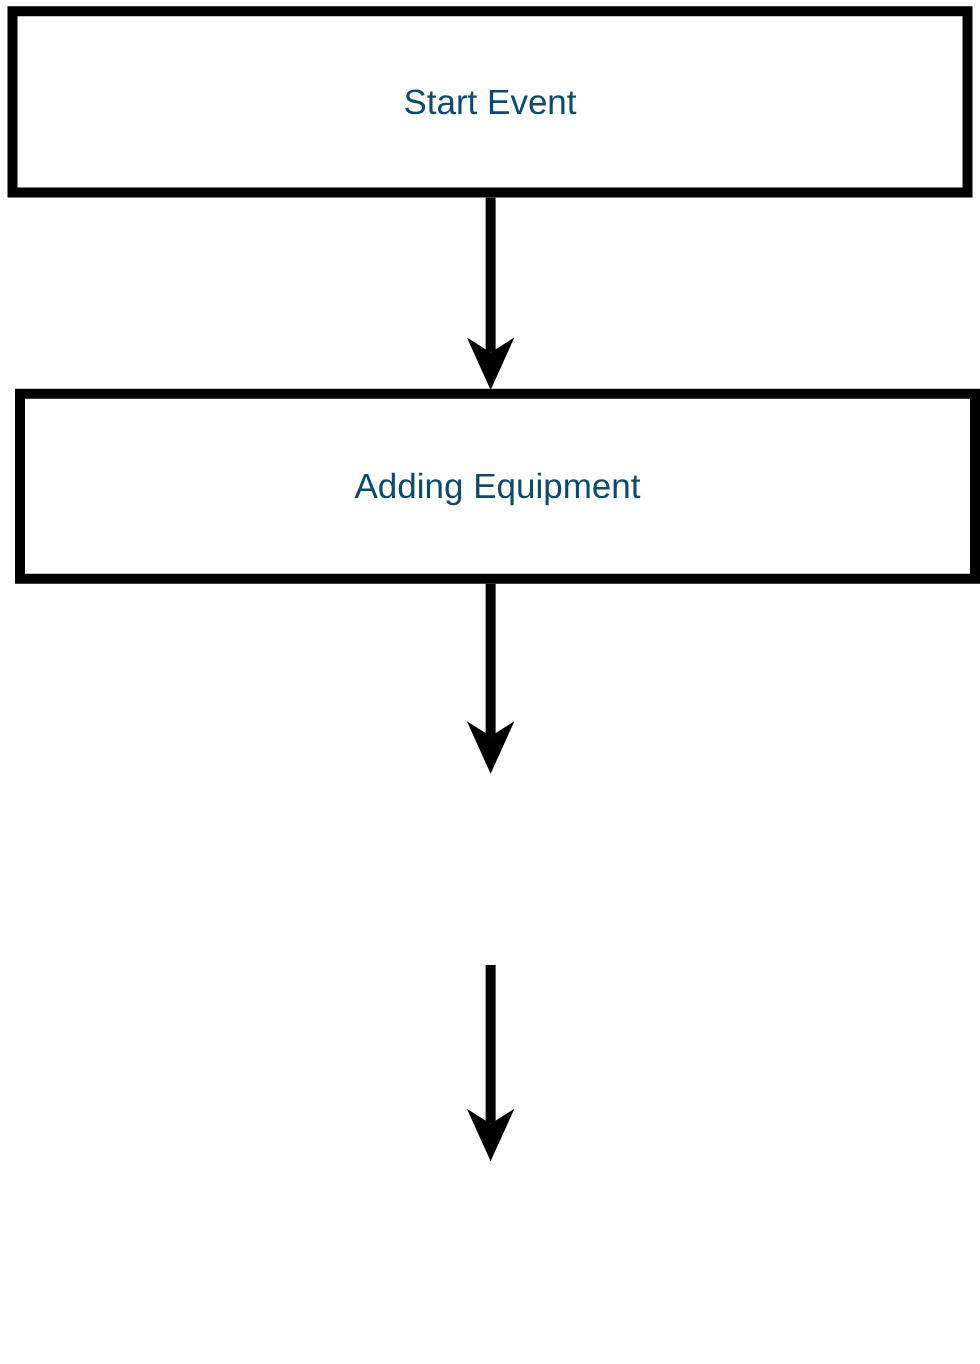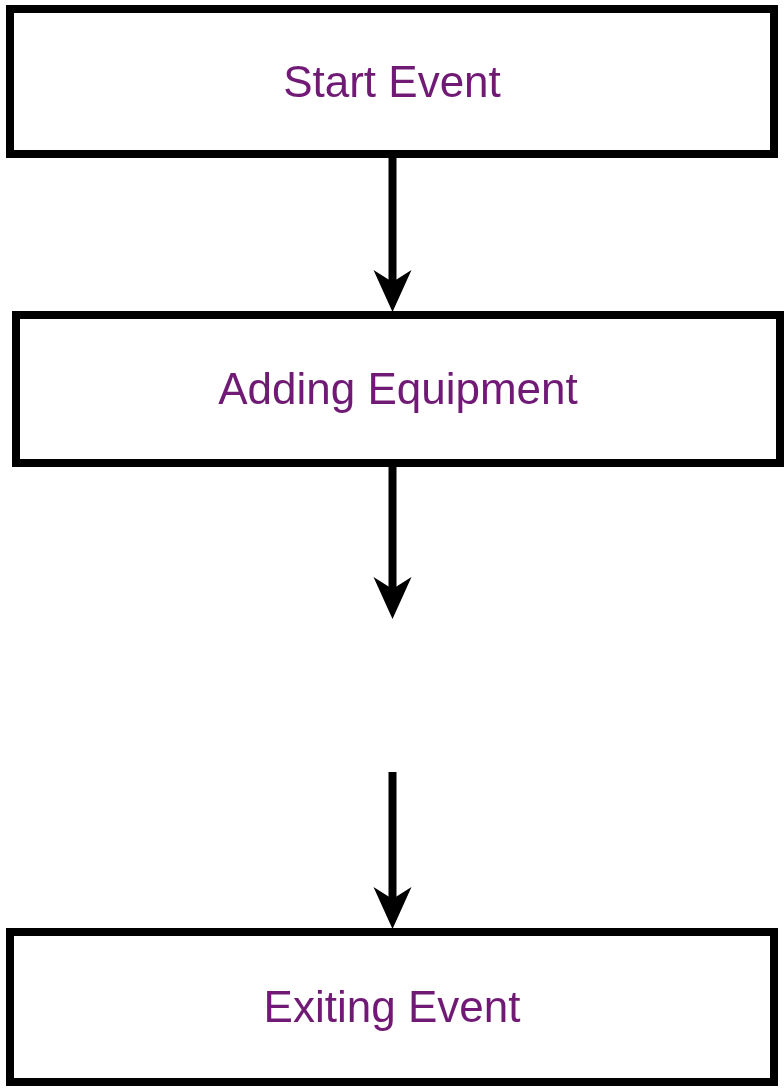--- a/index.html
+++ b/index.html
@@ -21,23 +21,23 @@
     position: absolute;
     box-sizing: border-box;
     background: #ffffff;
     border: 8px solid #000000;
     display: flex;
     align-items: center;
     justify-content: center;
   }
   .node-label {
     font-family: "Liberation Sans", sans-serif;
-    font-size: 44px;
+    font-size: 28px;
     line-height: 1;
-    color: #701a75;
+    color: #0c4a6e;
     white-space: nowrap;
     letter-spacing: 0px;
   }
   .edge {
     position: absolute;
     pointer-events: none;
   }
   .edge svg {
     display: block;
     overflow: visible;
@@ -82,17 +82,14 @@
   </div>
 
 
   <div class="edge" id="edge-3">
     <svg width="40" height="157" viewBox="0 0 40 157" aria-hidden="true">
       <line x1="19.5" y1="0" x2="19.5" y2="127" stroke="#000000" stroke-width="8"></line>
       <path d="M 19.5 157 L 0.5 115 L 19.5 127 L 38.5 115 Z" fill="#000000"></path>
     </svg>
   </div>
 
-  <div class="node" id="node-exiting">
-    <span class="node-label">Exiting Event</span>
-  </div>
 
 </div>
 
 </body></html>

